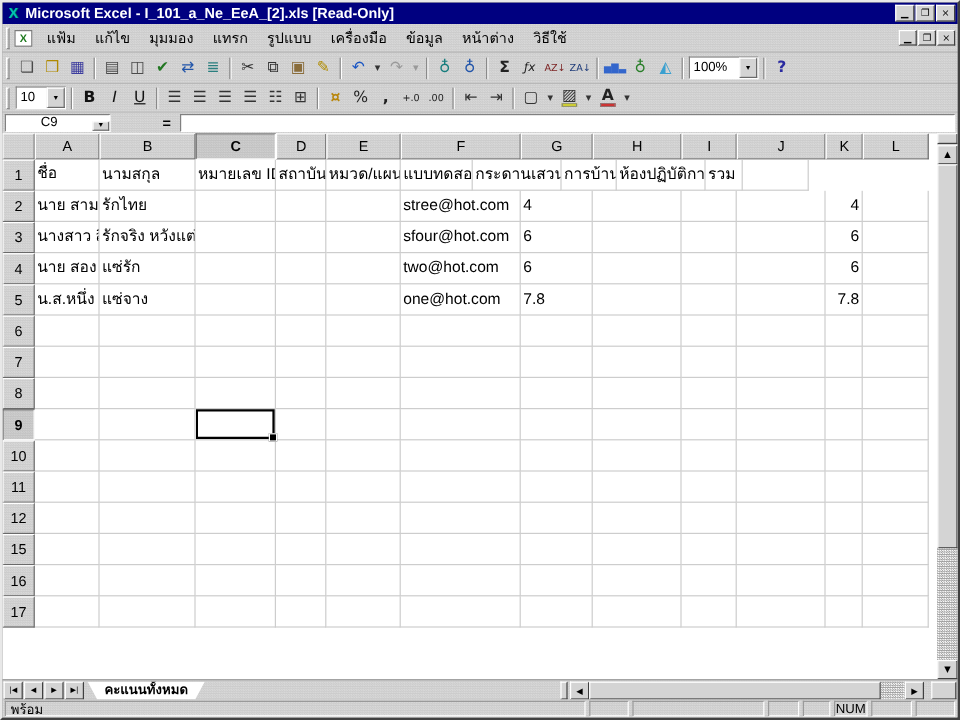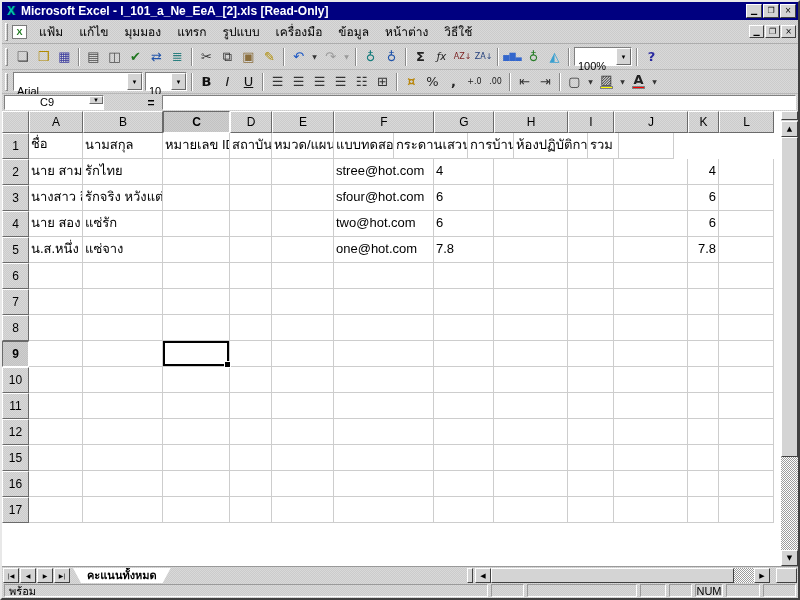--- a/index.html
+++ b/index.html
@@ -32,27 +32,27 @@
   .toolbar.fmt{height:24px}
   .group{display:contents}
   .tb{width:21px;height:20px;flex:0 0 auto;display:flex;align-items:center;justify-content:center;background:transparent;border:1px solid transparent;position:relative;padding:0}
   .tb .glyph{line-height:1;font-family:"DejaVu Sans",sans-serif;pointer-events:none}
   .tb.dd{width:11px}
   .tb.disabled .glyph{color:#9a9a9a !important}
   .tb.has-strip .glyph{margin-top:-5px}
   .strip{position:absolute;left:3px;right:3px;bottom:2px;height:3px;border:1px solid #808080}
   .tsep{width:2px;height:18px;flex:0 0 auto;border-left:1px solid #8a8a8a;border-right:1px solid #fff;margin:0 3px}
   .combo{display:flex;align-items:stretch;height:19px;flex:0 0 auto;background:#fff;border:1px solid;border-color:#808080 #fff #fff #808080;font-size:11px;margin:0 1px}
-  .combo .val{flex:1;padding:12px 3px;white-space:nowrap;overflow:hidden}
+  .combo .val{flex:1;padding:2px 3px;white-space:nowrap;overflow:hidden}
   .combo .arrow{width:15px;background:#d4d4d4;border:1px solid;border-color:#fff #6a6a6a #6a6a6a #fff;display:flex;align-items:center;justify-content:center;font-size:6px;padding:0}
   .combo.font{width:130px}.combo.size{width:42px}.combo.zoom{width:58px}
 
   
   .formulabar{height:17px;display:flex;align-items:center;padding:1px 2px;flex:0 0 auto}
-  .namebox{width:100px;height:15px;background:#fff;border:1px solid;border-color:#808080 #fff #fff #808080;display:flex;align-items:flex-start}
+  .namebox{width:88px;height:15px;background:#fff;border:1px solid;border-color:#808080 #fff #fff #808080;display:flex;align-items:flex-end}
   .namebox .val{flex:1;text-align:center;font-size:11px;line-height:13px}
   .namebox .arrow{width:14px;background:#d4d4d4;border:1px solid;border-color:#fff #6a6a6a #6a6a6a #fff;font-size:6px;display:flex;align-items:center;justify-content:center;padding:0}
   .eqbtn{width:18px;height:15px;margin-left:38px;background:transparent;border:none;font-weight:bold;font-size:12px;display:flex;align-items:center;justify-content:center}
   .formulafield{flex:1;height:15px;background:#fff;border:1px solid;border-color:#808080 #fff #fff #808080;margin-left:2px;font-size:11px;padding:0 3px}
 
   
   .worksheet{flex:1;display:flex;min-height:0;background:#fff}
   .gridcol{flex:1;min-width:0;overflow:hidden;display:flex;flex-direction:column}
   .grow{display:flex;flex:0 0 auto}
   .corner-cell{width:27px;height:22px;flex:0 0 auto;border:1px solid;border-color:#fff #6a6a6a #6a6a6a #fff}
@@ -184,24 +184,20 @@
       <button class="arrow">▼</button>
     </div>
     <span id="std-b" class="group"><span class="tsep"></span><button class="tb">
           <span class="glyph" style="color: rgb(42, 42, 160); font-size: 13px; font-weight: bold;">?</span>
         </button></span>
     <div class="flex1"></div>
   </div>
 
   <div class="toolbar fmt chrome-bg">
     <div class="handle"></div>
-    <div class="combo font">
-      <div class="val">Arial</div>
-      <button class="arrow">▼</button>
-    </div>
     <div class="combo size">
       <div class="val">10</div>
       <button class="arrow">▼</button>
     </div>
     <span id="fmt-a" class="group"><span class="tsep"></span><button class="tb">
           <span class="glyph" style="color: rgb(17, 17, 17); font-size: 13px; font-weight: bold;">B</span>
         </button><button class="tb">
           <span class="glyph" style="color: rgb(17, 17, 17); font-size: 13px; font-style: italic;">I</span>
         </button><button class="tb">
           <span class="glyph" style="color: rgb(17, 17, 17); font-size: 13px; text-decoration: underline;">U</span>

